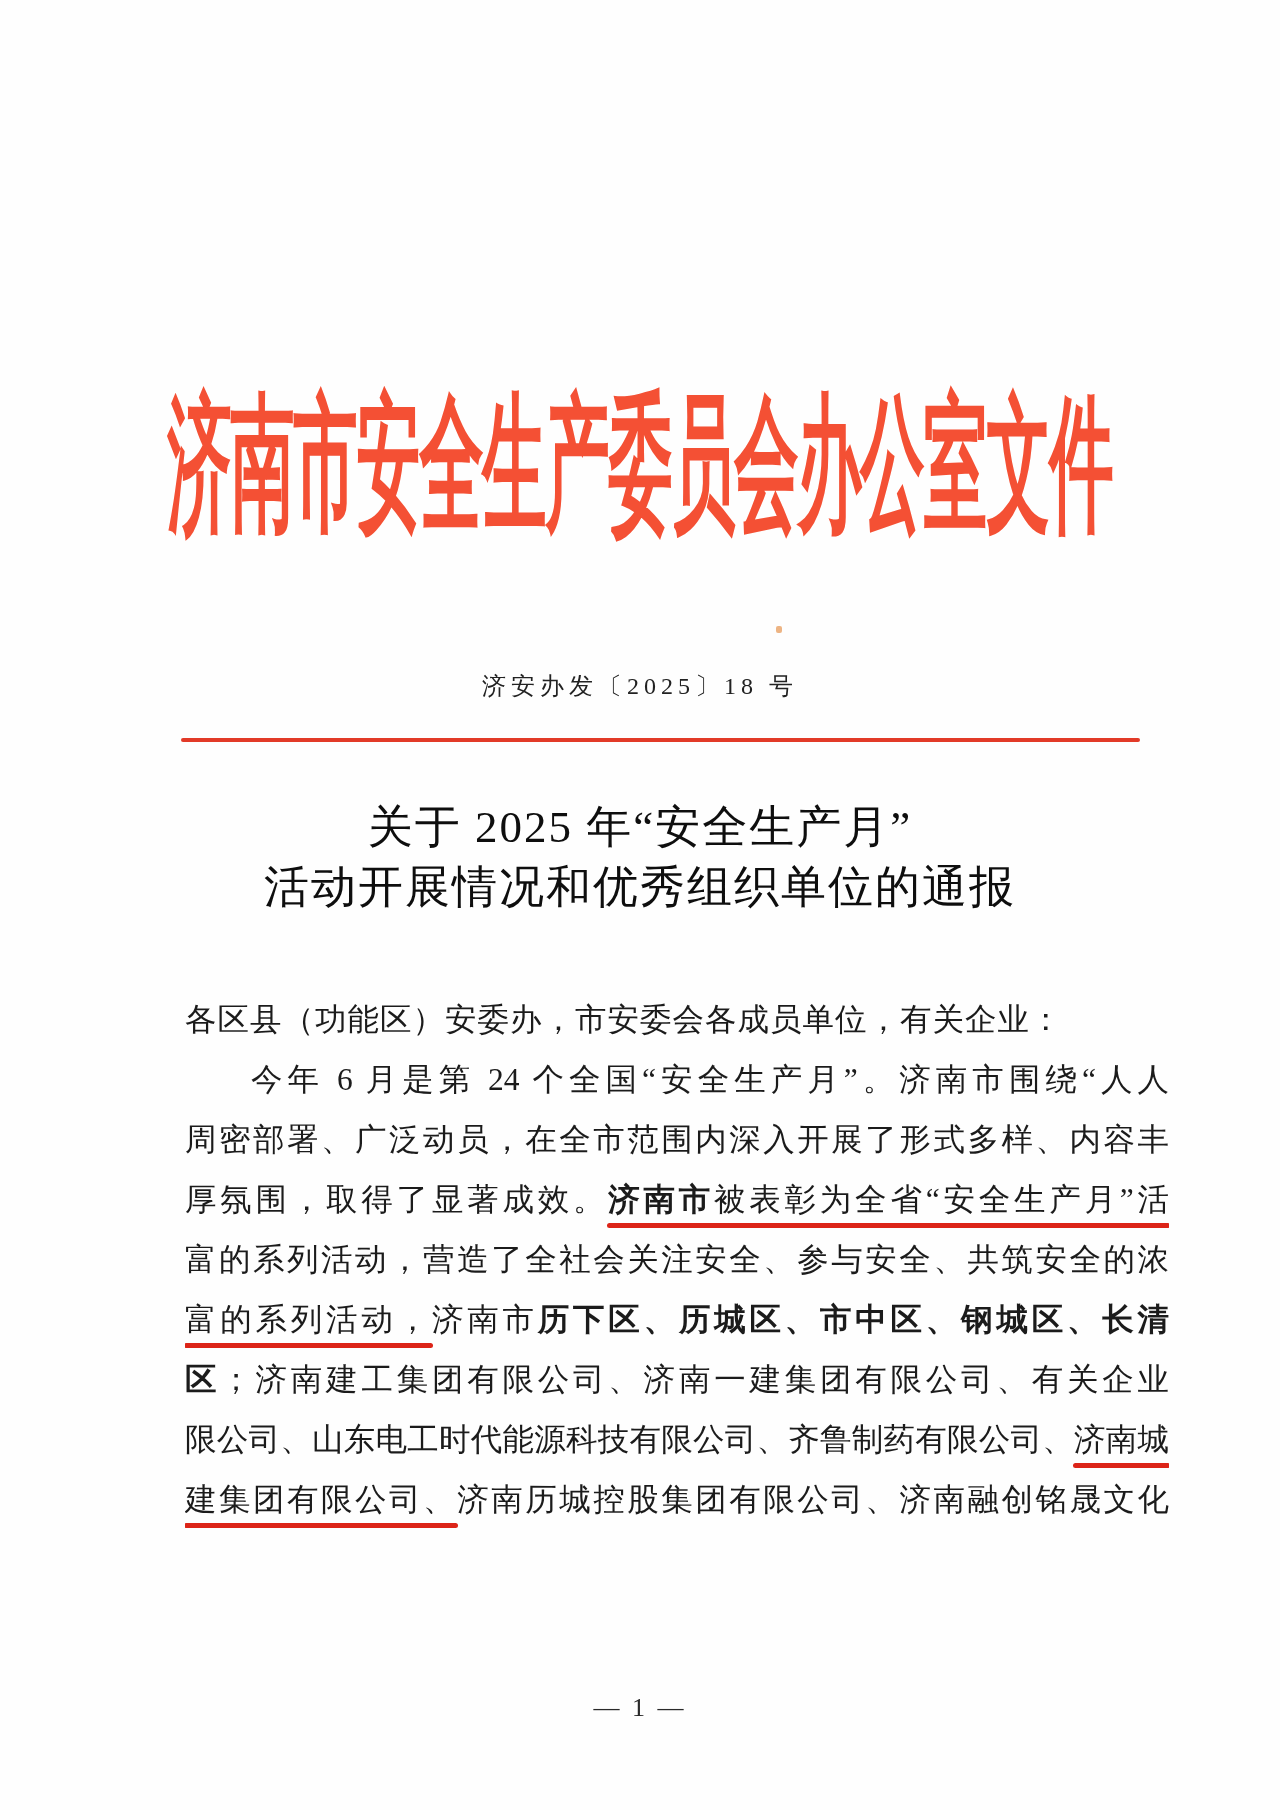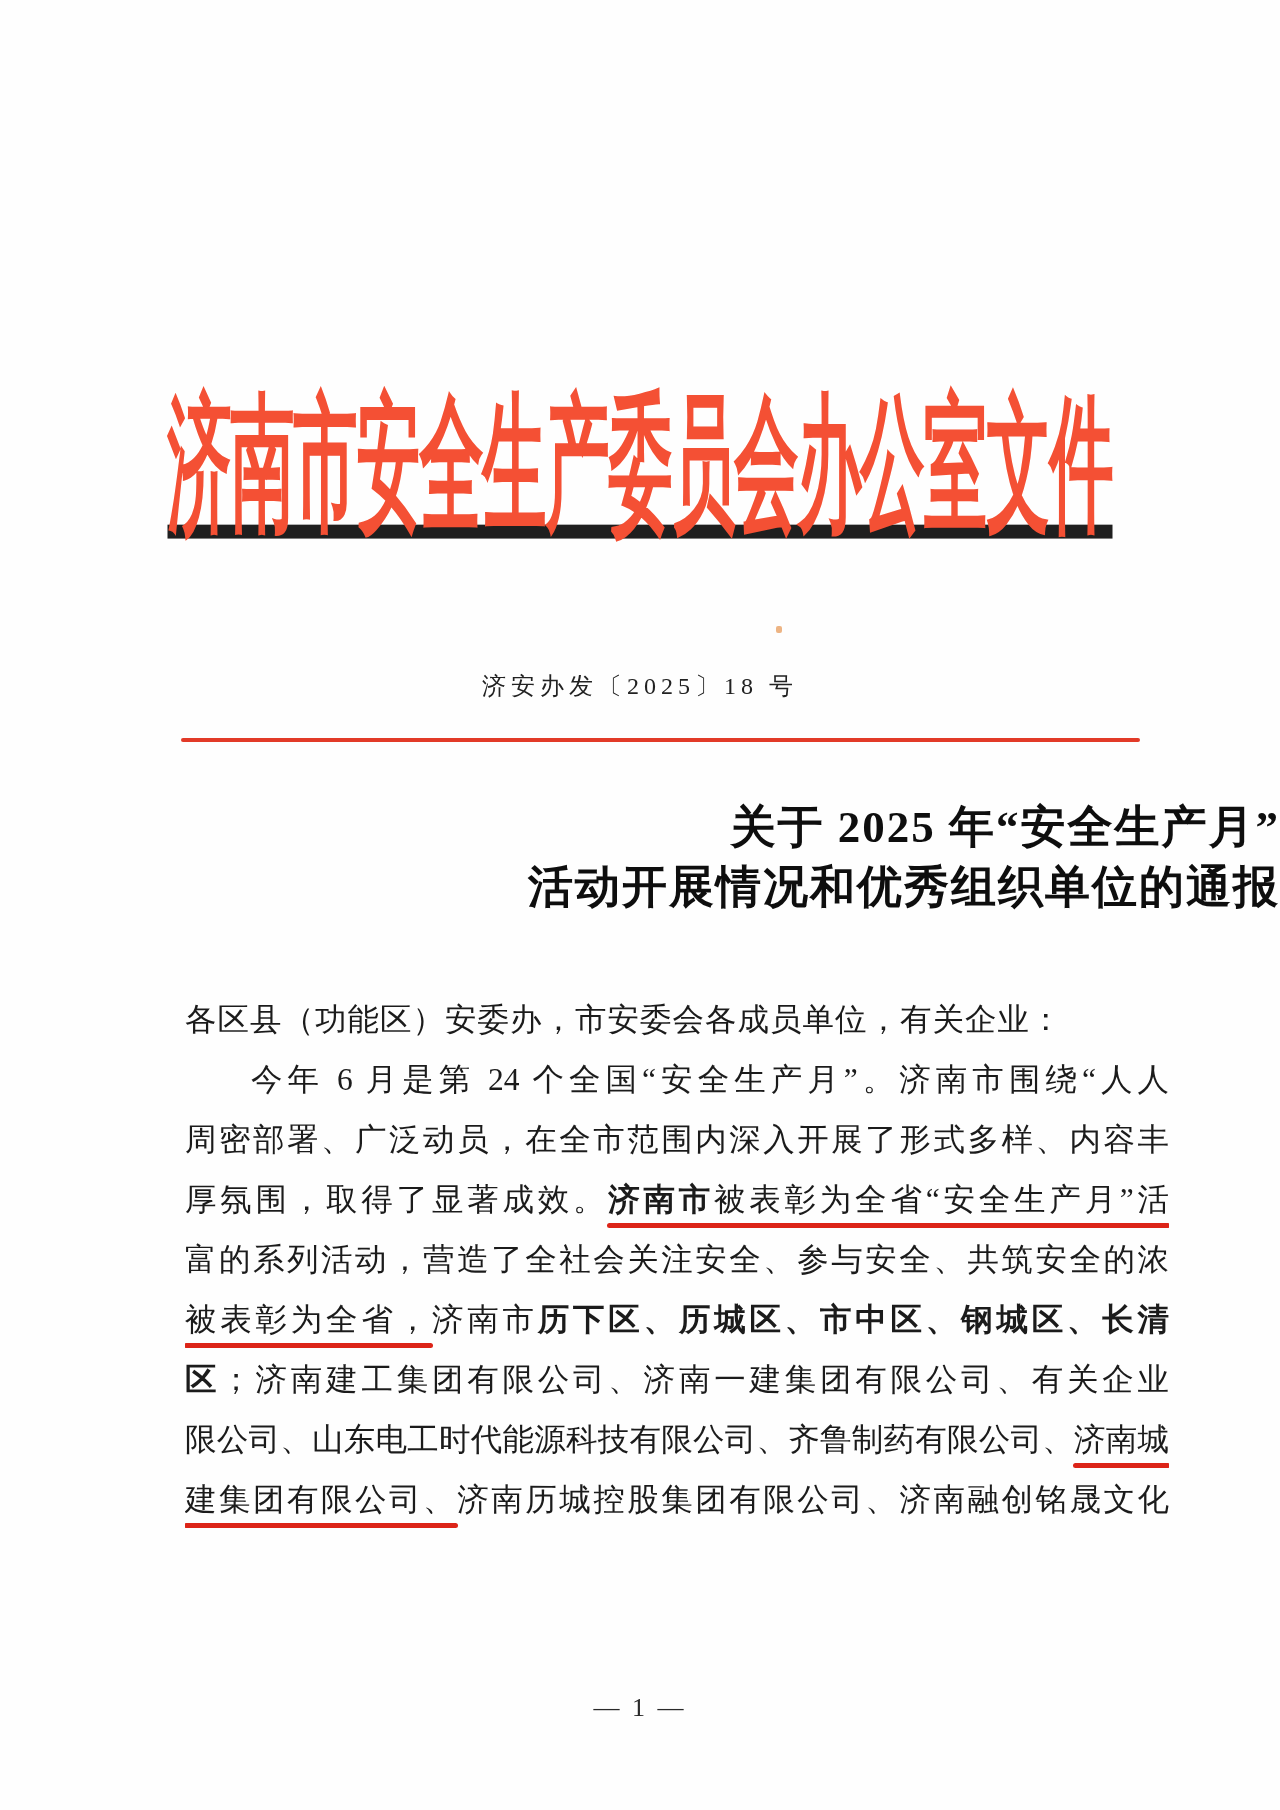--- a/index.html
+++ b/index.html
@@ -8,21 +8,21 @@
     width:1280px;height:1810px;
     margin:0 auto;
     background:#fefefe;
     overflow:hidden;
     font-family:"Liberation Serif","DejaVu Serif",serif;
     color:#1f1f1f;
   }
   
   .banner{
     position:absolute;top:375px;left:0;right:0;height:180px;
-    display:flex;align-items:center;justify-content:center;text-decoration:underline;
+    display:flex;align-items:center;justify-content:center;
   }
   .banner-text{
     font-size:64px;font-weight:700;white-space:nowrap;
     letter-spacing:-1px;
     transform:scaleY(2.32);transform-origin:center;
     color:#f45034;
   }
   
   .docnum{
     position:absolute;top:662px;left:0;right:0;
@@ -35,21 +35,21 @@
     background:#e23a28;border-radius:2px;
   }
   
   .speck{
     position:absolute;left:776px;top:626px;width:6px;height:7px;
     background:#eaa76e;border-radius:2px;opacity:.85;
   }
   
   .title{
     position:absolute;top:797px;left:0;right:0;
-    text-align:right;font-weight:700;color:#0e0e0e;
+    text-align:center;font-weight:400;color:#0e0e0e;
     font-size:45px;line-height:60px;letter-spacing:2px;
   }
   
   .docbody{
     position:absolute;left:149px;top:990px;width:984px;
     font-size:31.5px;color:#1b1b1b;margin-left:36px;
   }
   .bline{
     height:60px;line-height:60px;overflow:hidden;
     text-align:justify;text-align-last:justify;
@@ -93,21 +93,21 @@
 
   <div class="docbody">
     <div class="bline salutation">各区县（功能区）安委办，市安委会各成员单位，有关企业：</div>
 
     <div class="bline indent">今年 6 月是第 24 个全国“安全生产月”。济南市围绕“人人</div>
     <div class="bline">周密部署、广泛动员，在全市范围内深入开展了形式多样、内容丰</div>
     <div class="bline"><span>厚氛围，取得了显著成效。</span><span class="ul"><span class="b">济南市</span><span>被表彰为全省“安全生产月”活</span></span></div>
 
     <div class="bline">富的系列活动，营造了全社会关注安全、参与安全、共筑安全的浓</div>
 
-    <div class="bline"><span class="ul">被表彰为全省，</span><span>济南市</span><span class="b">历下区、历城区、市中区、钢城区、长清</span></div>
+    <div class="bline"><span class="ul">富的系列活动，</span><span>济南市</span><span class="b">历下区、历城区、市中区、钢城区、长清</span></div>
 
     <div class="bline"><span class="b">区</span><span>；济南建工集团有限公司、济南一建集团有限公司、有关企业</span></div>
 
     <div class="bline"><span>限公司、山东电工时代能源科技有限公司、齐鲁制药有限公司、</span><span class="ul">济南城</span></div>
 
     <div class="bline"><span class="ul">建集团有限公司、</span><span>济南历城控股集团有限公司、济南融创铭晟文化</span></div>
   </div>
 
   <div class="pagenum">— 1 —</div>
 

